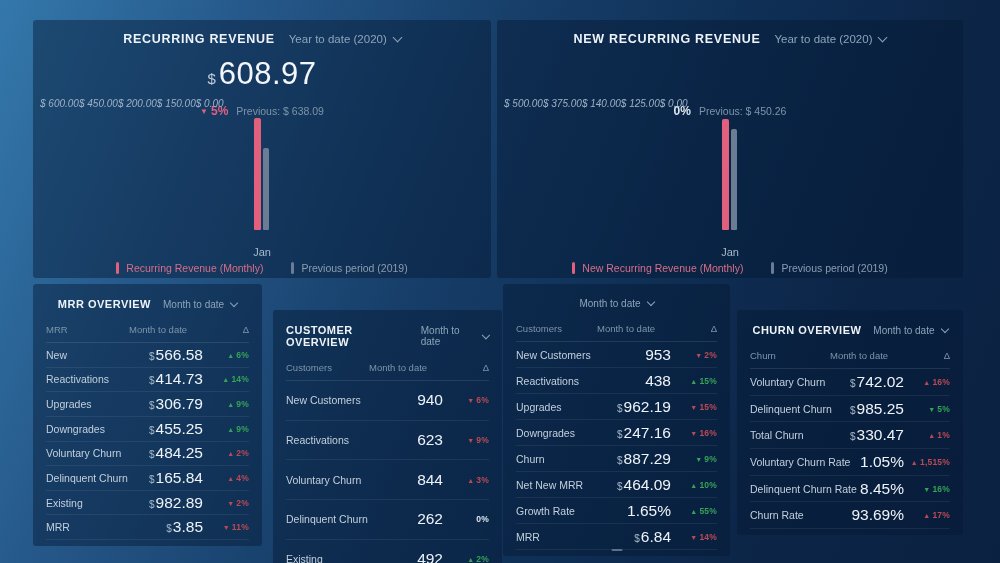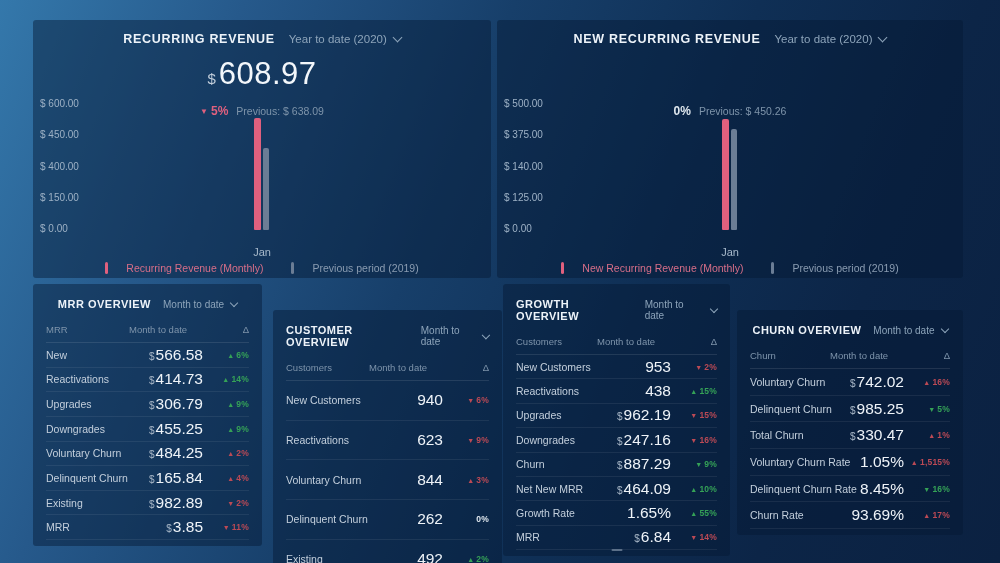--- a/index.html
+++ b/index.html
@@ -22,28 +22,28 @@
   .range { display:flex; align-items:center; gap:7px; color:#8da4ba; cursor:pointer; }
   .chart-head .range { font-size:11.5px; }
   .chev { width:6px; height:6px; border-right:1.5px solid #8da4ba; border-bottom:1.5px solid #8da4ba; transform:rotate(45deg); margin-top:-4px; }
   .big { position:absolute; top:36px; left:0; right:0; text-align:center; color:#f3f7fb; }
   .big .cur { font-size:15px; color:#c2cedb; margin-right:3px; }
   .big .num { font-size:31px; letter-spacing:0.5px; }
   .subline { position:absolute; top:84px; left:0; right:0; display:flex; justify-content:center; align-items:center; gap:8px; }
   .delta-main { font-weight:bold; font-size:12px; }
   .delta-main .arr { font-size:8px; margin-right:3px; vertical-align:1px; }
   .prev-label { font-size:10.5px; color:#7e94aa; }
-  .yaxis { position:absolute; left:7px; top:78px; height:136px; display:flex; flex-direction:column; justify-content:space-between; color:#9db1c5; font-size:10px; }
+  .yaxis { position:absolute; left:7px; top:78px; height:136px; display:flex; flex-direction:row; justify-content:space-between; color:#9db1c5; font-size:10px;font-style:italic; }
   .plot { position:absolute; left:0; right:0; top:84px; bottom:48px; }
   .bar { position:absolute; bottom:0; border-radius:2px 2px 1px 1px; }
   .bar.main { left:calc(50% - 8px); width:7px; }
   .bar.prev { left:calc(50% + 1px); width:6px; }
   .xlabel { position:absolute; bottom:20px; left:0; right:0; text-align:center; color:#a7b9cb; font-size:11px; }
   .legend { position:absolute; bottom:4px; left:0; right:0; display:flex; justify-content:center; gap:28px; }
-  .legend-item { display:flex; align-items:center; gap:18px; font-size:10.5px; cursor:pointer; }
+  .legend-item { display:flex; align-items:center; gap:7px; font-size:10.5px; cursor:pointer; }
   .legend-swatch { width:3px; height:12px; border-radius:2px; }
 
   
   .tbl { display:flex; flex-direction:column; padding:0 13px 6px; height:100%; box-sizing:border-box; }
   .tbl-head { display:flex; justify-content:center; align-items:center; gap:12px; padding:14px 0 10px; }
   .tbl-title { font-size:11px; font-weight:bold; color:#edf3f9; letter-spacing:0.5px; }
   .tbl-head .range { font-size:10px; }
   .tbl-head .chev { width:5px; height:5px; margin-top:-3px; }
   .thead { display:flex; align-items:center; font-size:9.5px; color:#7e94ab; padding:4px 0 7px; border-bottom:1px solid rgba(255,255,255,0.10); }
   .h-label { flex:1; }
@@ -74,21 +74,21 @@
     <div class="big">
       <span class="cur">$</span><span class="num">608.97</span>
     </div>
     <div class="subline">
       <span class="delta-main" style="color: rgb(224, 96, 126);"><span class="arr">▼</span><span>5%</span></span>
       <span class="prev-label">Previous: $ 638.09</span>
     </div>
     <div class="yaxis">
         <span>$ 600.00</span>
         <span>$ 450.00</span>
-        <span>$ 400.00</span>
+        <span>$ 200.00</span>
         <span>$ 150.00</span>
         <span>$ 0.00</span>
       </div>
     <div class="plot">
         <div class="bar main" style="background: rgb(224, 96, 126); height: 112px;"></div>
         <div class="bar prev" style="background: rgb(107, 125, 149); height: 82px;"></div>
       </div>
     <div class="xlabel">Jan</div>
     <div class="legend">
         <span class="legend-item">
@@ -242,21 +242,20 @@
             <span class="r-value">147</span>
             <span class="r-delta" style="color: rgb(53, 162, 87);"><span class="arr">▲</span>18%</span>
           </div>
         </div>
     </div>
   </section>
 
   <section class="panel" id="table-2">
     <div class="tbl">
       <div class="tbl-head">
-        <span class="tbl-title">GROWTH OVERVIEW</span>
         <span class="range">
           <span>Month to date</span>
           <span class="chev"></span>
         </span>
       </div>
       <div class="thead">
         <span class="h-label">Customers</span>
         <span class="h-value">Month to date</span>
         <span class="h-delta">Δ</span>
       </div>

